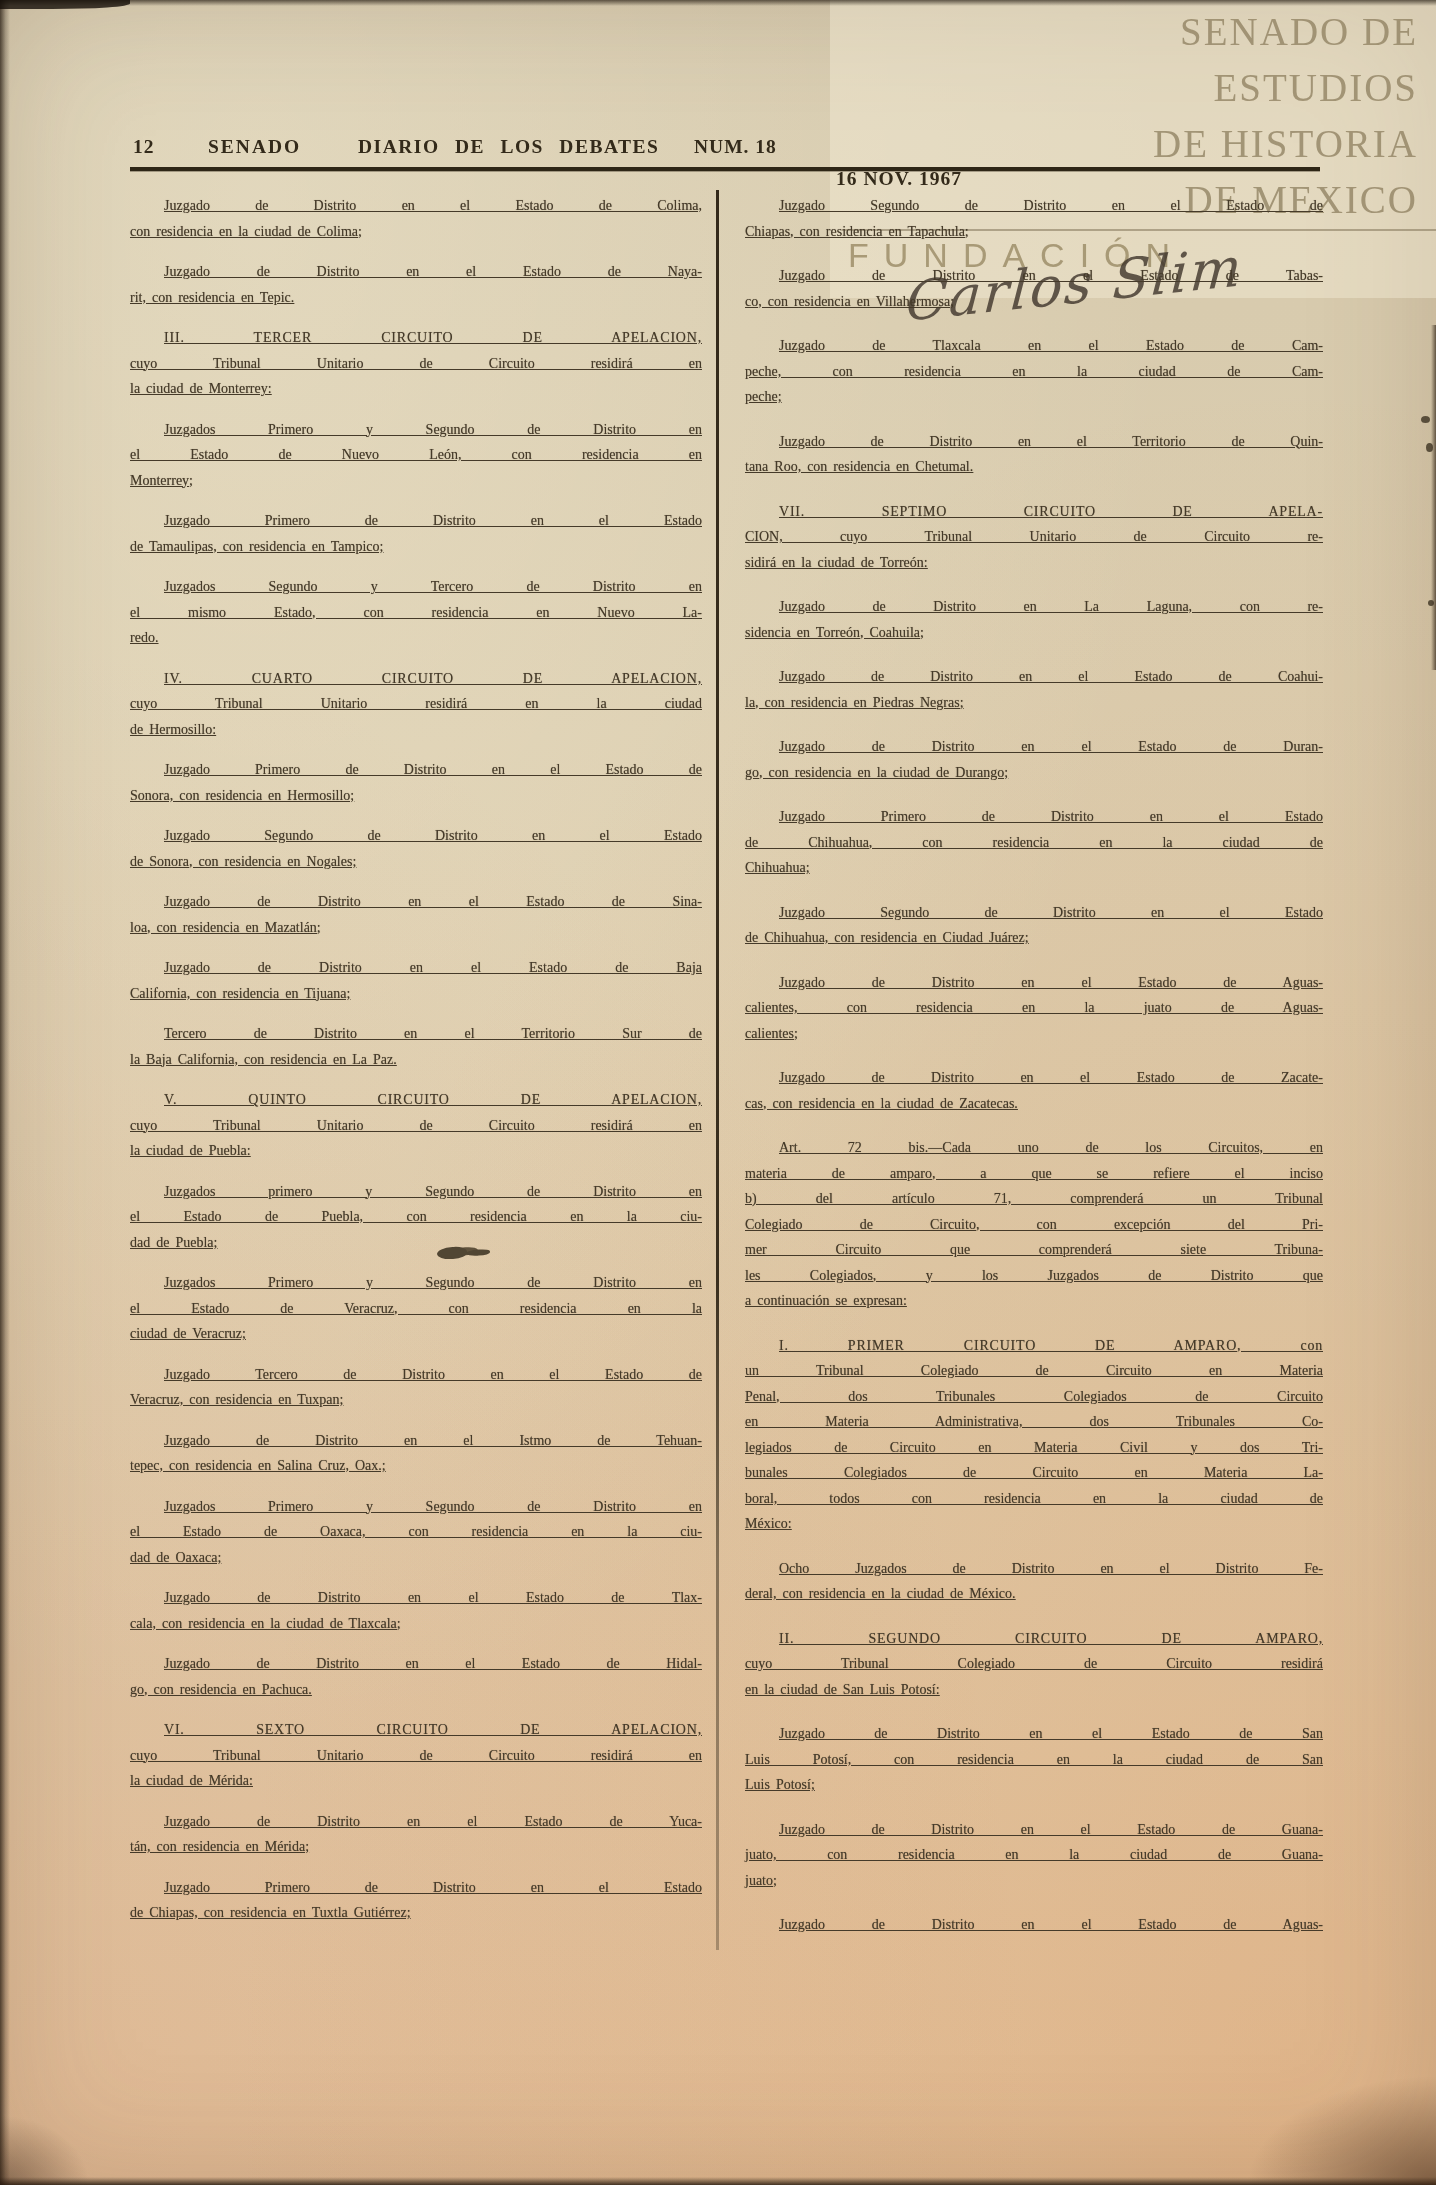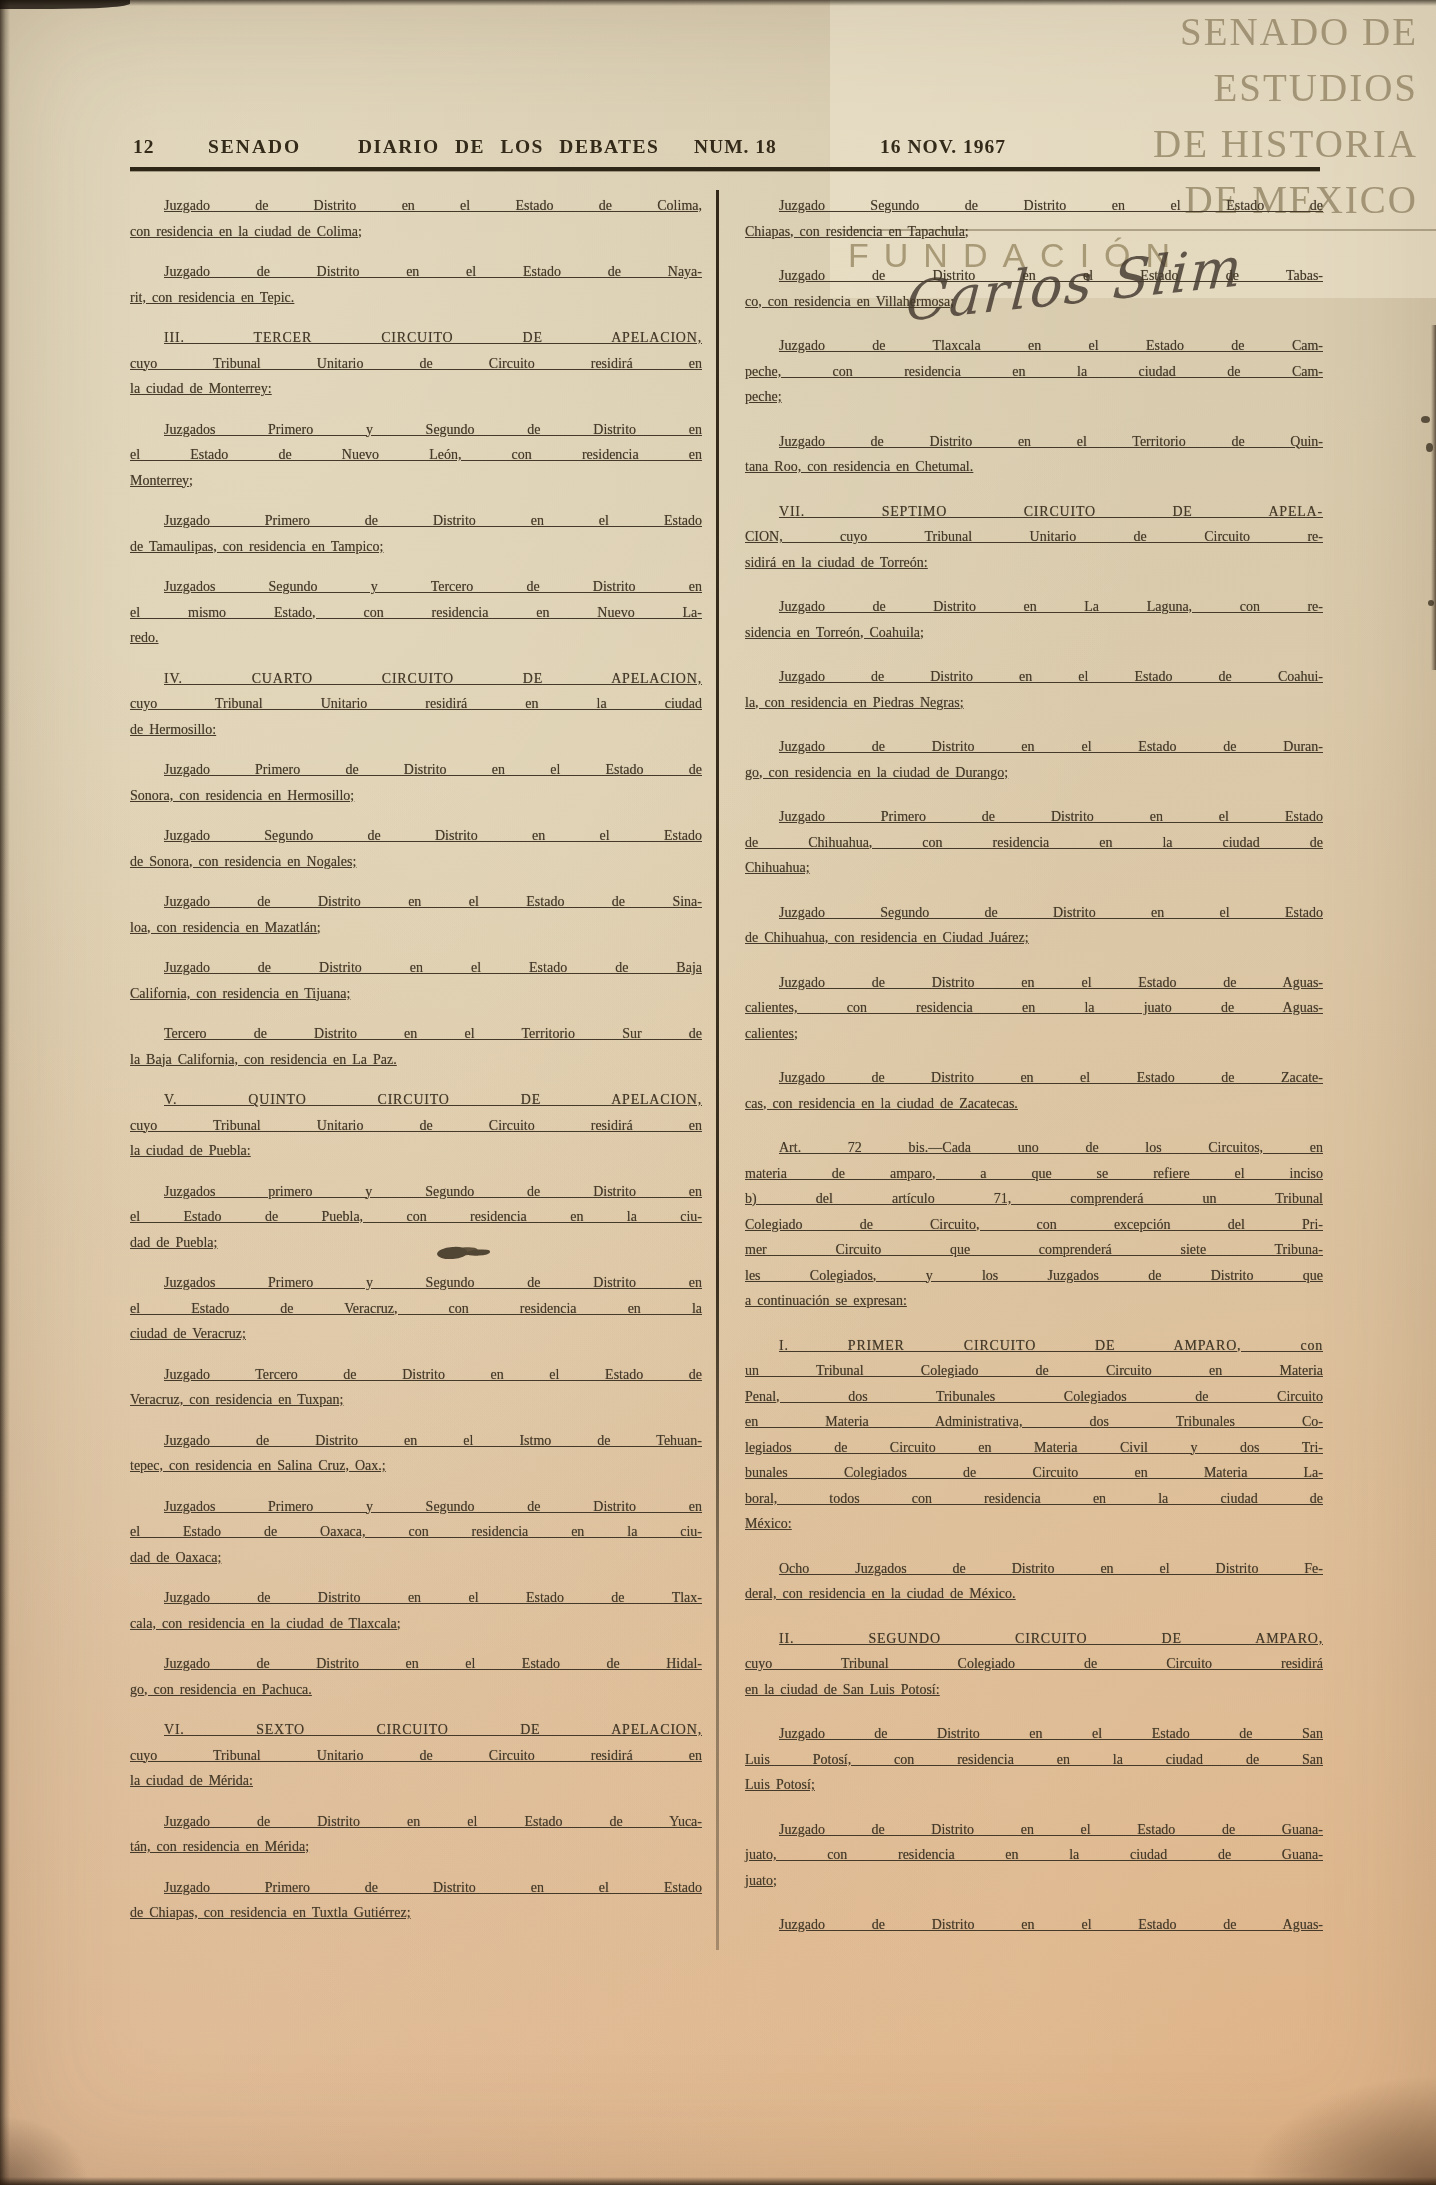--- a/index.html
+++ b/index.html
@@ -56,21 +56,21 @@
     font-family:"DejaVu Serif","Liberation Serif",serif;
     font-style:italic;font-size:54px;color:rgba(58,48,38,0.78);
     transform:rotate(-6deg) skewX(-10deg);letter-spacing:2px;white-space:nowrap;}
   
   .hdr{position:absolute;top:136px;font-weight:bold;font-size:19.5px;
     letter-spacing:1px;color:#332a1a;white-space:nowrap;}
   .hdr-page{left:133px;}
   .hdr-chamber{left:208px;letter-spacing:2px;}
   .hdr-title{left:358px;word-spacing:9px;letter-spacing:1.5px;}
   .hdr-issue{left:694px;}
-  .hdr-date{left:880px;}
+  .hdr-date{left:836px;margin-top:32px;}
   .hdr-rule{position:absolute;left:130px;top:167px;width:1190px;height:3.5px;
     background:#2e2616;box-shadow:0 1px 0 rgba(46,38,22,0.35);}
   
   .col{position:absolute;top:193px;font-size:14px;line-height:25.5px;
     word-spacing:2.5px;color:var(--ink,#453a29);
     text-shadow:0 0 0.7px rgba(62,52,36,0.55);text-decoration:underline;}
   .col-left{left:130px;width:572px;}
   .col-right{left:745px;width:578px;}
   .divider{position:absolute;left:716px;top:190px;width:2.5px;height:1760px;
     background:linear-gradient(180deg,#33291a 0%,#3a2f1e 62%,rgba(58,47,30,0.55) 78%,rgba(58,47,30,0.35) 100%);}

